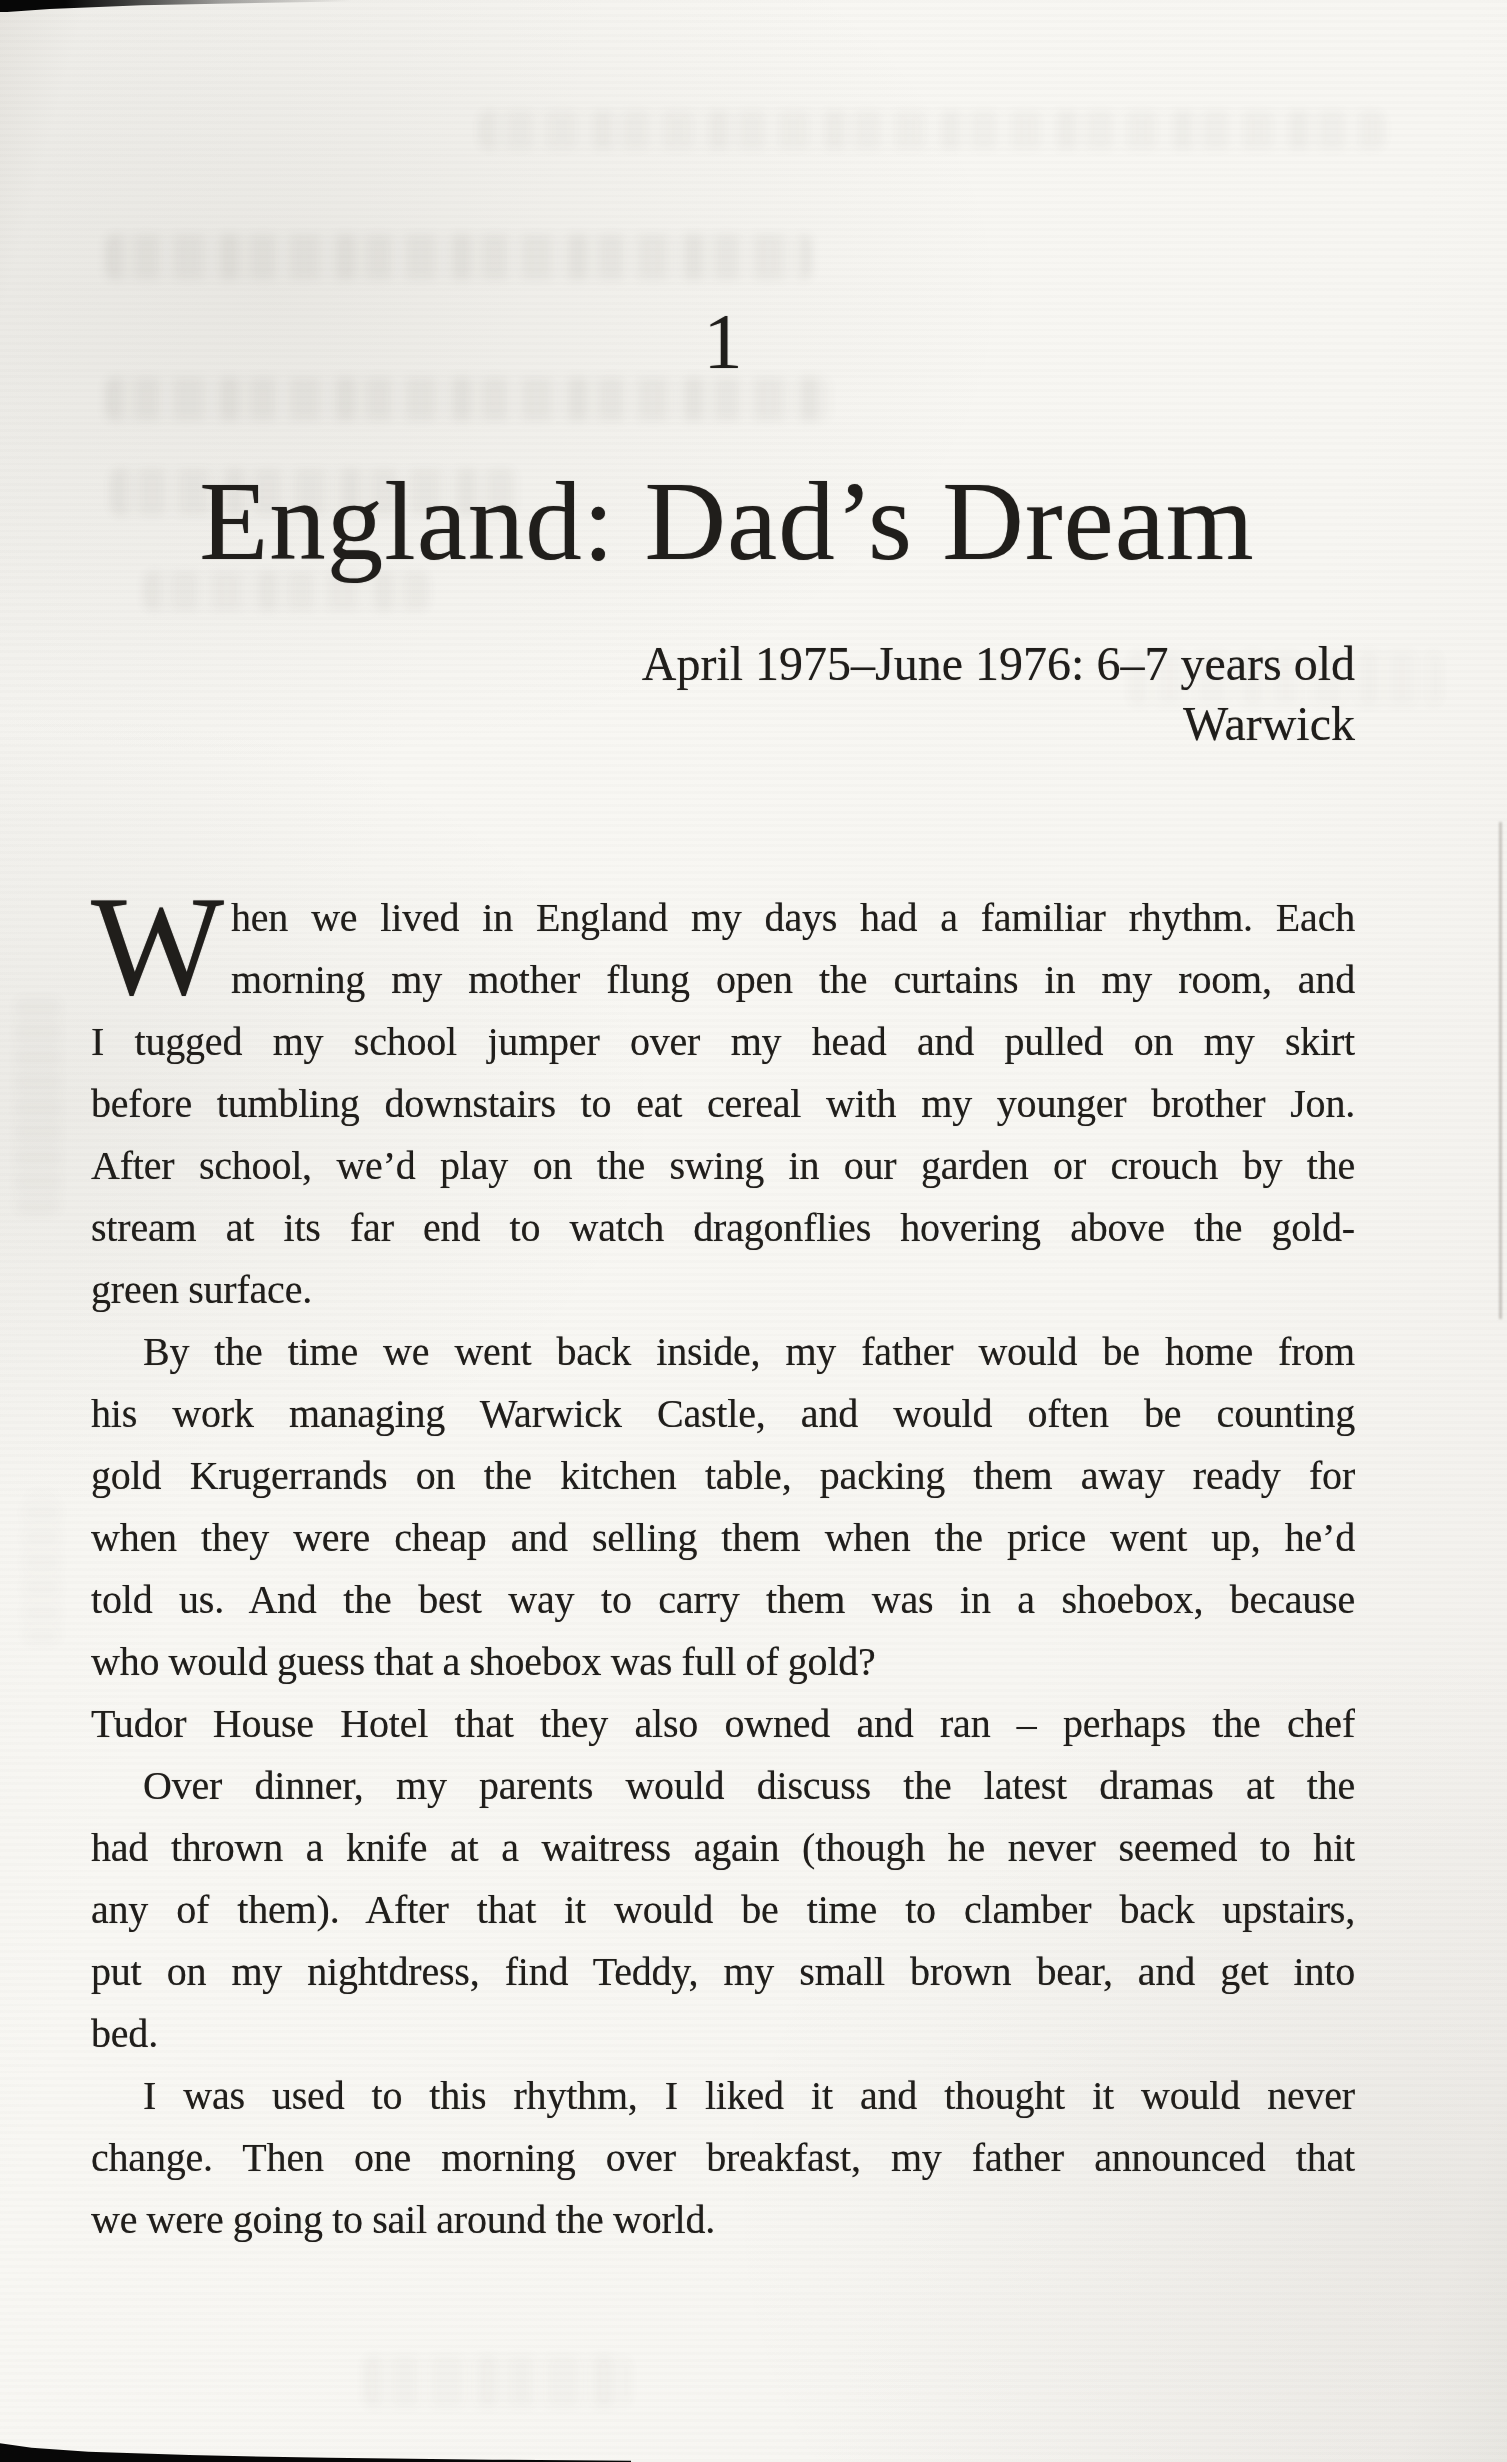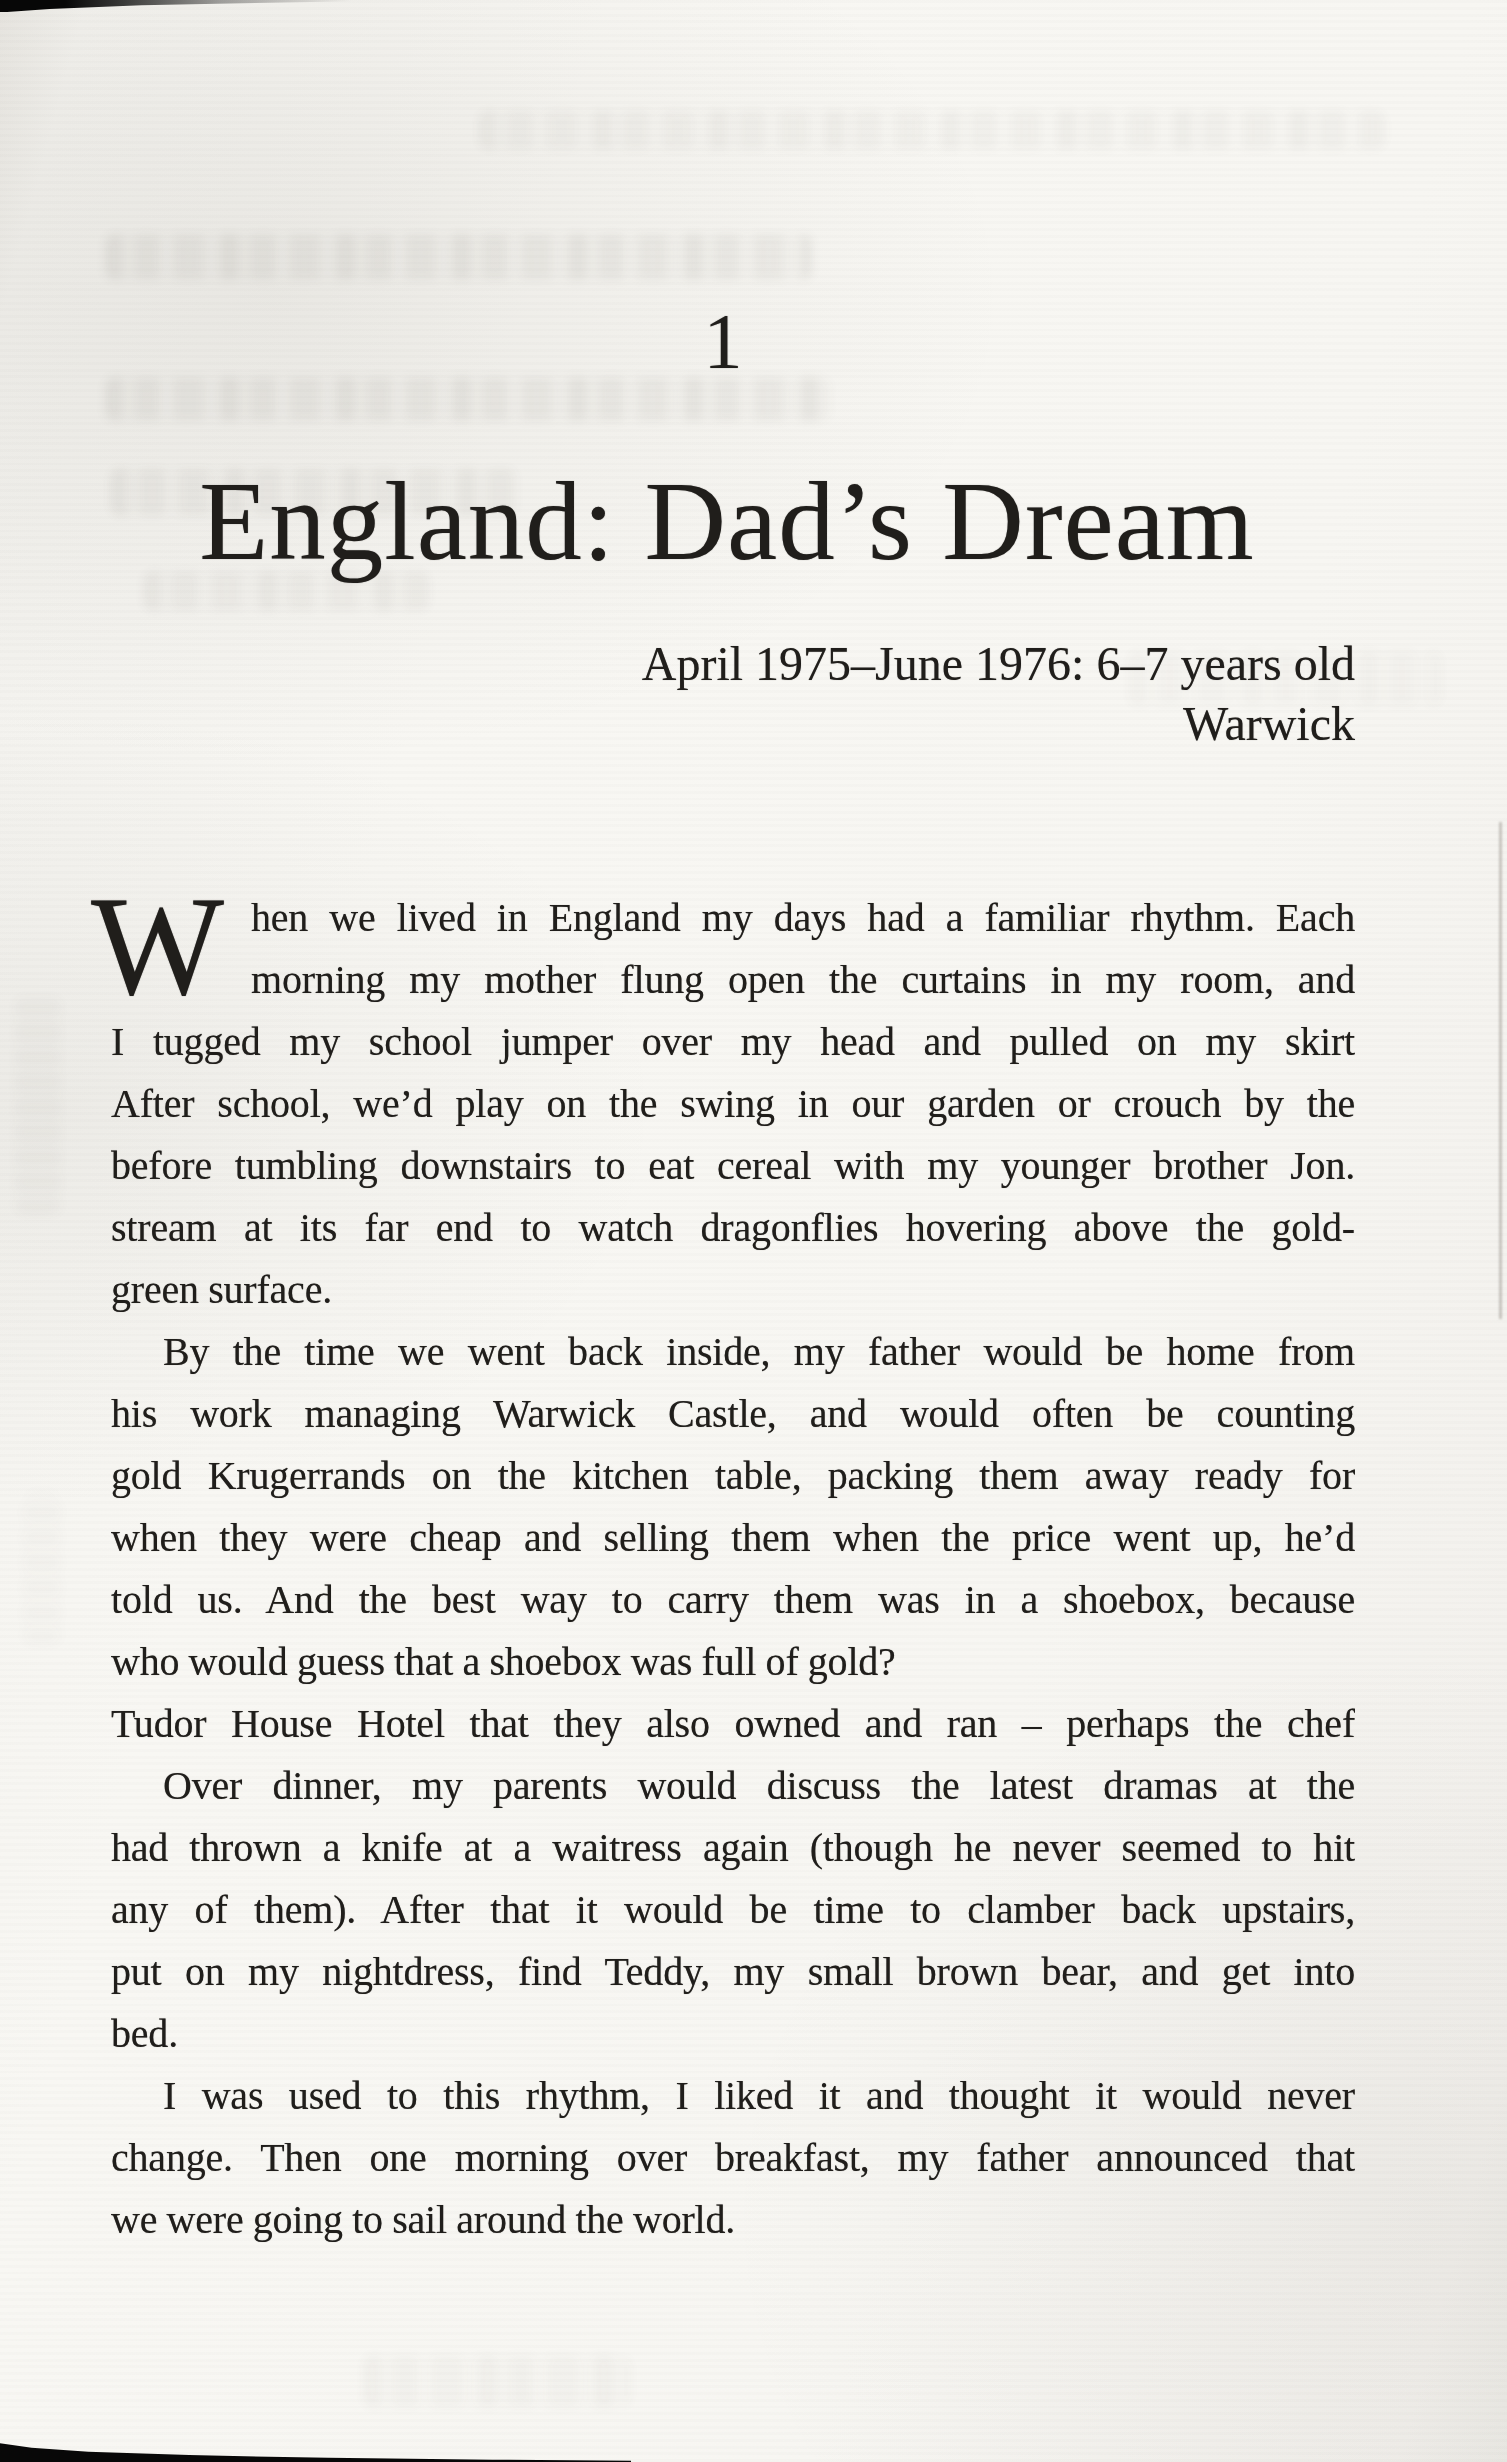--- a/index.html
+++ b/index.html
@@ -69,21 +69,21 @@
   
   .body-text{
     position:absolute;top:887px;left:91px;width:1264px;
     font-size:40px;line-height:62px;letter-spacing:-0.2px;word-spacing:-0.5px;
     text-shadow:0 0 0.7px rgba(32,30,27,0.6);
   }
   .para{position:relative;}
   .line{
     height:62px;max-height:62px;overflow:hidden;
     text-align:justify;text-align-last:justify;
-    hyphens:none;white-space:normal;margin-left:20px;
+    hyphens:none;white-space:normal;
   }
   .line.last{text-align-last:left;}
   .line.indent{padding-left:52px;}
   .line.wrap-dropcap{padding-left:140px;}
   .dropcap{
     position:absolute;top:-11.5px;left:0;
     font-size:141px;line-height:1;
     text-shadow:0 0 1px rgba(32,30,27,0.6);
   }
 </style>
@@ -112,22 +112,22 @@
     <div>April 1975–June 1976: 6–7 years old</div>
     <div>Warwick</div>
   </div>
 
   <div class="body-text">
       <div class="para">
         <span class="dropcap">W</span>
         <div class="line wrap-dropcap">hen we lived in England my days had a familiar rhythm. Each</div>
         <div class="line wrap-dropcap">morning my mother flung open the curtains in my room, and</div>
         <div class="line">I tugged my school jumper over my head and pulled on my skirt</div>
+        <div class="line">before tumbling downstairs to eat cereal with my younger brother Jon.</div>
         <div class="line">After school, we’d play on the swing in our garden or crouch by the</div>
-        <div class="line">before tumbling downstairs to eat cereal with my younger brother Jon.</div>
         <div class="line">stream at its far end to watch dragonflies hovering above the gold-</div>
         <div class="line last">green surface.</div>
       </div>
       <div class="para">
         <div class="line indent">By the time we went back inside, my father would be home from</div>
         <div class="line">his work managing Warwick Castle, and would often be counting</div>
         <div class="line">gold Krugerrands on the kitchen table, packing them away ready for</div>
         <div class="line">when they were cheap and selling them when the price went up, he’d</div>
         <div class="line">told us. And the best way to carry them was in a shoebox, because</div>
         <div class="line last">who would guess that a shoebox was full of gold?</div>

